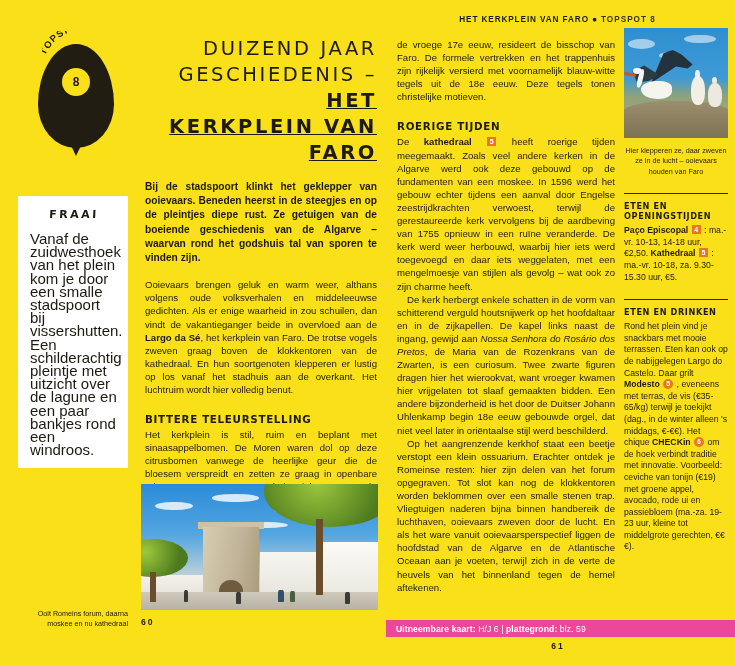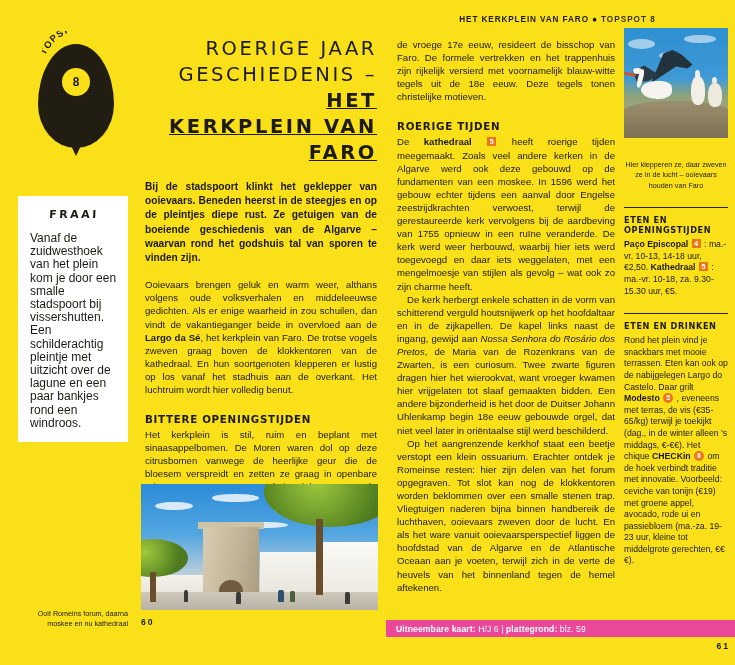--- a/index.html
+++ b/index.html
@@ -88,21 +88,21 @@
     font-family: "DejaVu Sans", sans-serif;
     font-size: 11px;
     font-weight: bold;
     letter-spacing: 2.5px;
     color: #1d1a10;
     text-align: center;
     margin-bottom: 11px;
     transform: skewX(-3deg);
   }
   .fraai-body {
-    font-size: 12px;
+    font-size: 15px;
     line-height: 13.2px;
     color: #1d1a10;
   }
 
   
   .col1 {
     position: absolute;
     left: 145px; top: 36px;
     width: 232px;
   }
@@ -240,21 +240,21 @@
   .stork-photo .bird3 i {
     position: absolute; width: 36%; height: 30%; left: 28%; top: -24%;
     background: #ede9de; border-radius: 50%;
   }
 
   .photo-caption {
     font-size: 7.2px;
     line-height: 10.4px;
     text-align: center;
     color: #1d1a10;
-    margin-top: 22px;
+    margin-top: 8px;
   }
 
   .sb-rule {
     border: none;
     border-top: 1px solid #2a2514;
     margin: 16px 0 7px 0;
   }
   .sb-head {
     font-family: "DejaVu Sans", sans-serif;
     font-size: 8.2px;
@@ -344,21 +344,21 @@
   .footer-bar-text b { font-weight: bold; }
 
   .folio {
     position: absolute;
     font-size: 8.6px;
     font-weight: bold;
     letter-spacing: 2px;
     color: #1d1a10;
   }
   .folio-left { left: 141px; top: 617px; width: 237px; text-align: left; }
-  .folio-right { left: 386px; top: 641px; width: 344px; text-align: right; }
+  .folio-right { left: 386px; top: 641px; width: 344px; text-align: center; }
 
   i.it { font-style: italic; }
 </style>
 </head>
 <body>
 
 <div class="page">
 
   <div class="runhead">
     <span class="rh-title">HET KERKPLEIN VAN FARO</span><span class="rh-pin">●</span><span class="rh-spot">TOPSPOT 8</span>
@@ -374,30 +374,30 @@
     <div class="pin-dot">8</div>
   </div>
 
   <div class="fraai">
     <div class="fraai-title">FRAAI</div>
     <div class="fraai-body">Vanaf de zuidwesthoek van het plein kom je door een smalle stadspoort bij vissershutten. Een schilderachtig pleintje met uitzicht over de lagune en een paar bankjes rond een windroos.</div>
   </div>
 
   <div class="col1">
     <div class="headline">
-      <span>ROERIGE JAAR</span><br>
+      <span>DUIZEND JAAR</span><br>
       <span>GESCHIEDENIS – </span><b>HET</b><br>
       <b>KERKPLEIN VAN FARO</b>
     </div>
 
     <div class="lead">Bij de stadspoort klinkt het geklepper van ooievaars. Beneden heerst in de steegjes en op de pleintjes diepe rust. Ze getuigen van de boeiende geschiedenis van de Algarve – waarvan rond het godshuis tal van sporen te vinden zijn.</div>
 
     <div class="body-p">Ooievaars brengen geluk en warm weer, althans volgens oude volksverhalen en middeleeuwse gedichten. Als er enige waarheid in zou schuilen, dan vindt de vakantieganger beide in overvloed aan de <b>Largo da Sé</b>, het kerkplein van Faro. De trotse vogels zweven graag boven de klokkentoren van de kathedraal. En hun soortgenoten klepperen er lustig op los vanaf het stadhuis aan de overkant. Het luchtruim wordt hier volledig benut.</div>
 
-    <div class="subhead">BITTERE OPENINGSTIJDEN</div>
+    <div class="subhead">BITTERE TELEURSTELLING</div>
 
     <div class="body-p">Het kerkplein is stil, ruim en beplant met sinaasappelbomen. De Moren waren dol op deze citrusbomen vanwege de heerlijke geur die de bloesem verspreidt en zetten ze graag in openbare ruimten neer. Maar pas op: als je stiekem een vrucht plukt om op te eten, zul je bitter teleurgesteld worden – het zijn bittersinaasappels!</div>
     <div class="body-p">Op de noordwestelijke hoek van het plein verheft zich het <b>stadhuis</b> <span class="numbadge">3</span> . In het <b>Paço Episcopal</b> <span class="numbadge">4</span> links ervan, een eenvoudig renaissancepaleis uit</div>
   </div>
 
   <div class="col2">
     <div class="body-p">de vroege 17e eeuw, resideert de bisschop van Faro. De formele vertrekken en het trappenhuis zijn rijkelijk versierd met voornamelijk blauw-witte tegels uit de 18e eeuw. Deze tegels tonen christelijke motieven.</div>
 
     <div class="subhead">ROERIGE TIJDEN</div>
     <div class="body-p">De <b>kathedraal</b> <span class="numbadge">5</span> heeft roerige tijden meegemaakt. Zoals veel andere kerken in de Algarve werd ook deze gebouwd op de fundamenten van een moskee. In 1596 werd het gebouw echter tijdens een aanval door Engelse zeestrijdkrachten verwoest, terwijl de gerestaureerde kerk vervolgens bij de aardbeving van 1755 opnieuw in een ruïne veranderde. De kerk werd weer herbouwd, waarbij hier iets werd toegevoegd en daar iets weggelaten, met een mengelmoesje van stijlen als gevolg – wat ook zo zijn charme heeft.</div>

